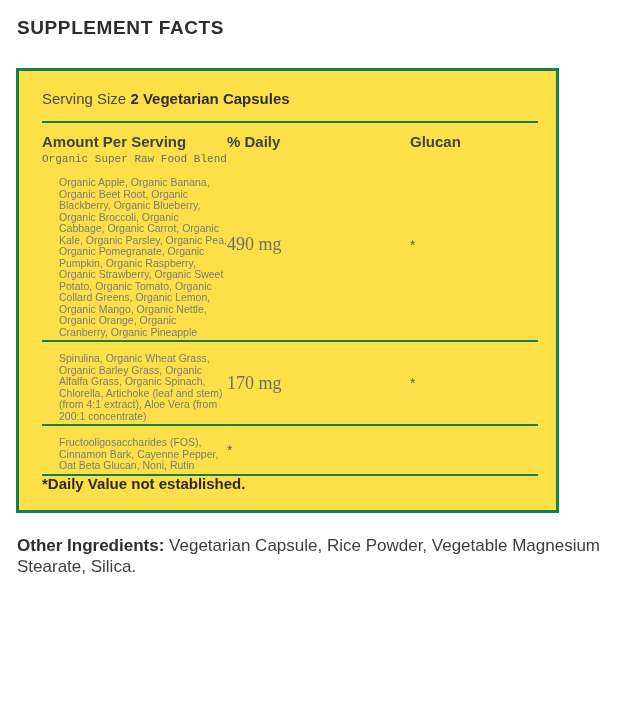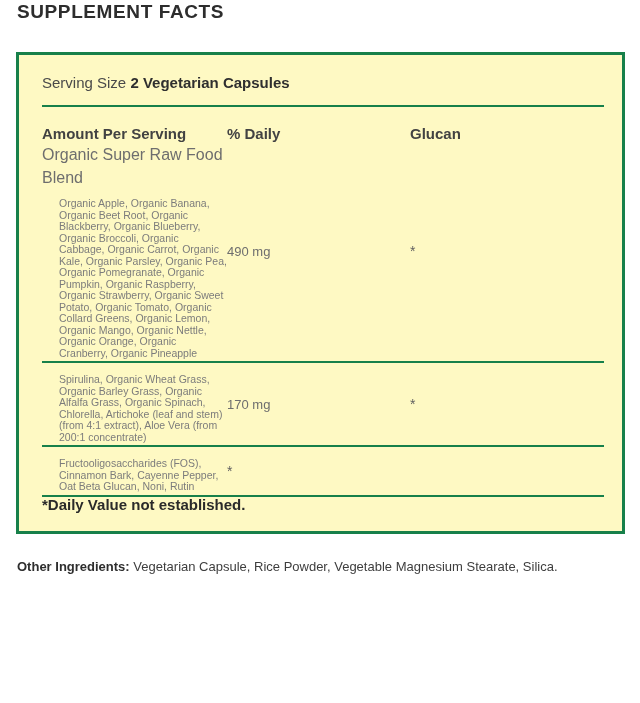--- a/index.html
+++ b/index.html
@@ -3,32 +3,32 @@
 <meta charset="utf-8">
 <style>
   * { margin: 0; padding: 0; box-sizing: border-box; }
   html, body {
     width: 640px; height: 703px;
     background: #ffffff;
     font-family: "Liberation Sans", sans-serif;
     overflow: hidden;
   }
   .page-title {
-    margin: 2px 0 0 17px;
+    margin: 18px 0 0 17px;
     font-size: 19px;
     font-weight: 700;
     letter-spacing: 0.6px;
     color: #2d2d2d;
     line-height: 1;
   }
   .facts-box {
     margin: 31px 0 0 16px;
-    width: 609px;
+    width: 543px;
     border: 3px solid #17804a;
-    background: #fef9c3;
+    background: #fde047;
   }
   .facts-inner {
     padding: 20px 18px 19px 23px;
   }
   .serving-line {
     font-size: 15px;
     color: #4a4a4a;
     line-height: 15px;
   }
   .serving-line + .serving-line { margin-top: 14px; }
@@ -36,64 +36,66 @@
   .rule {
     height: 2px;
     background: #17804a;
     margin-top: 15px;
   }
   .facts-grid {
     display: grid;
     grid-template-columns: 185px 183px 1fr;
     align-items: start;
   }
-  .header-row { margin-top: 19px; }
+  .header-row { margin-top: 11px; }
   .header-row .col-head {
     font-size: 15px;
     font-weight: 700;
     color: #424242;
     line-height: 15px;
   }
   .blend-row { margin-top: 2px; }
   .blend-row + .rule { margin-top: 2px; }
   .blend-name {
-    font-size: 16px;
+    font-size: 11px;
     color: #6e6e6e;
-    line-height: 23px;
+    line-height: 17px;
+    font-family: Liberation Mono, monospace;
   }
   .blend-ingredients {
     margin-top: 9px;
     font-size: 10.5px;
     color: #7c7c7c;
     line-height: 11.5px;
     max-width: 180px;
     margin-left: 17px;
   }
   .amount-cell {
     align-self: center;
-    font-size: 13px;
+    font-size: 18px;
     color: #6e6e6e;
     line-height: 15px;
+    font-family: Liberation Serif, serif;
   }
   .dv-cell {
     align-self: center;
     font-size: 14px;
     color: #5f5f5f;
     line-height: 14px;
   }
   .footnote {
     font-size: 15px;
     font-weight: 700;
     color: #2a2a2a;
     line-height: 15px;
   }
   .other-ingredients {
     margin: 22px 0 0 17px;
     width: 588px;
-    font-size: 13px;
+    font-size: 17px;
     line-height: 21px;
     color: #3e3e3e;
   }
   .other-ingredients b { color: #2e2e2e; font-weight: 700; }
 </style>
 </head>
 <body>
 
 <h1 class="page-title">SUPPLEMENT FACTS</h1>
 

